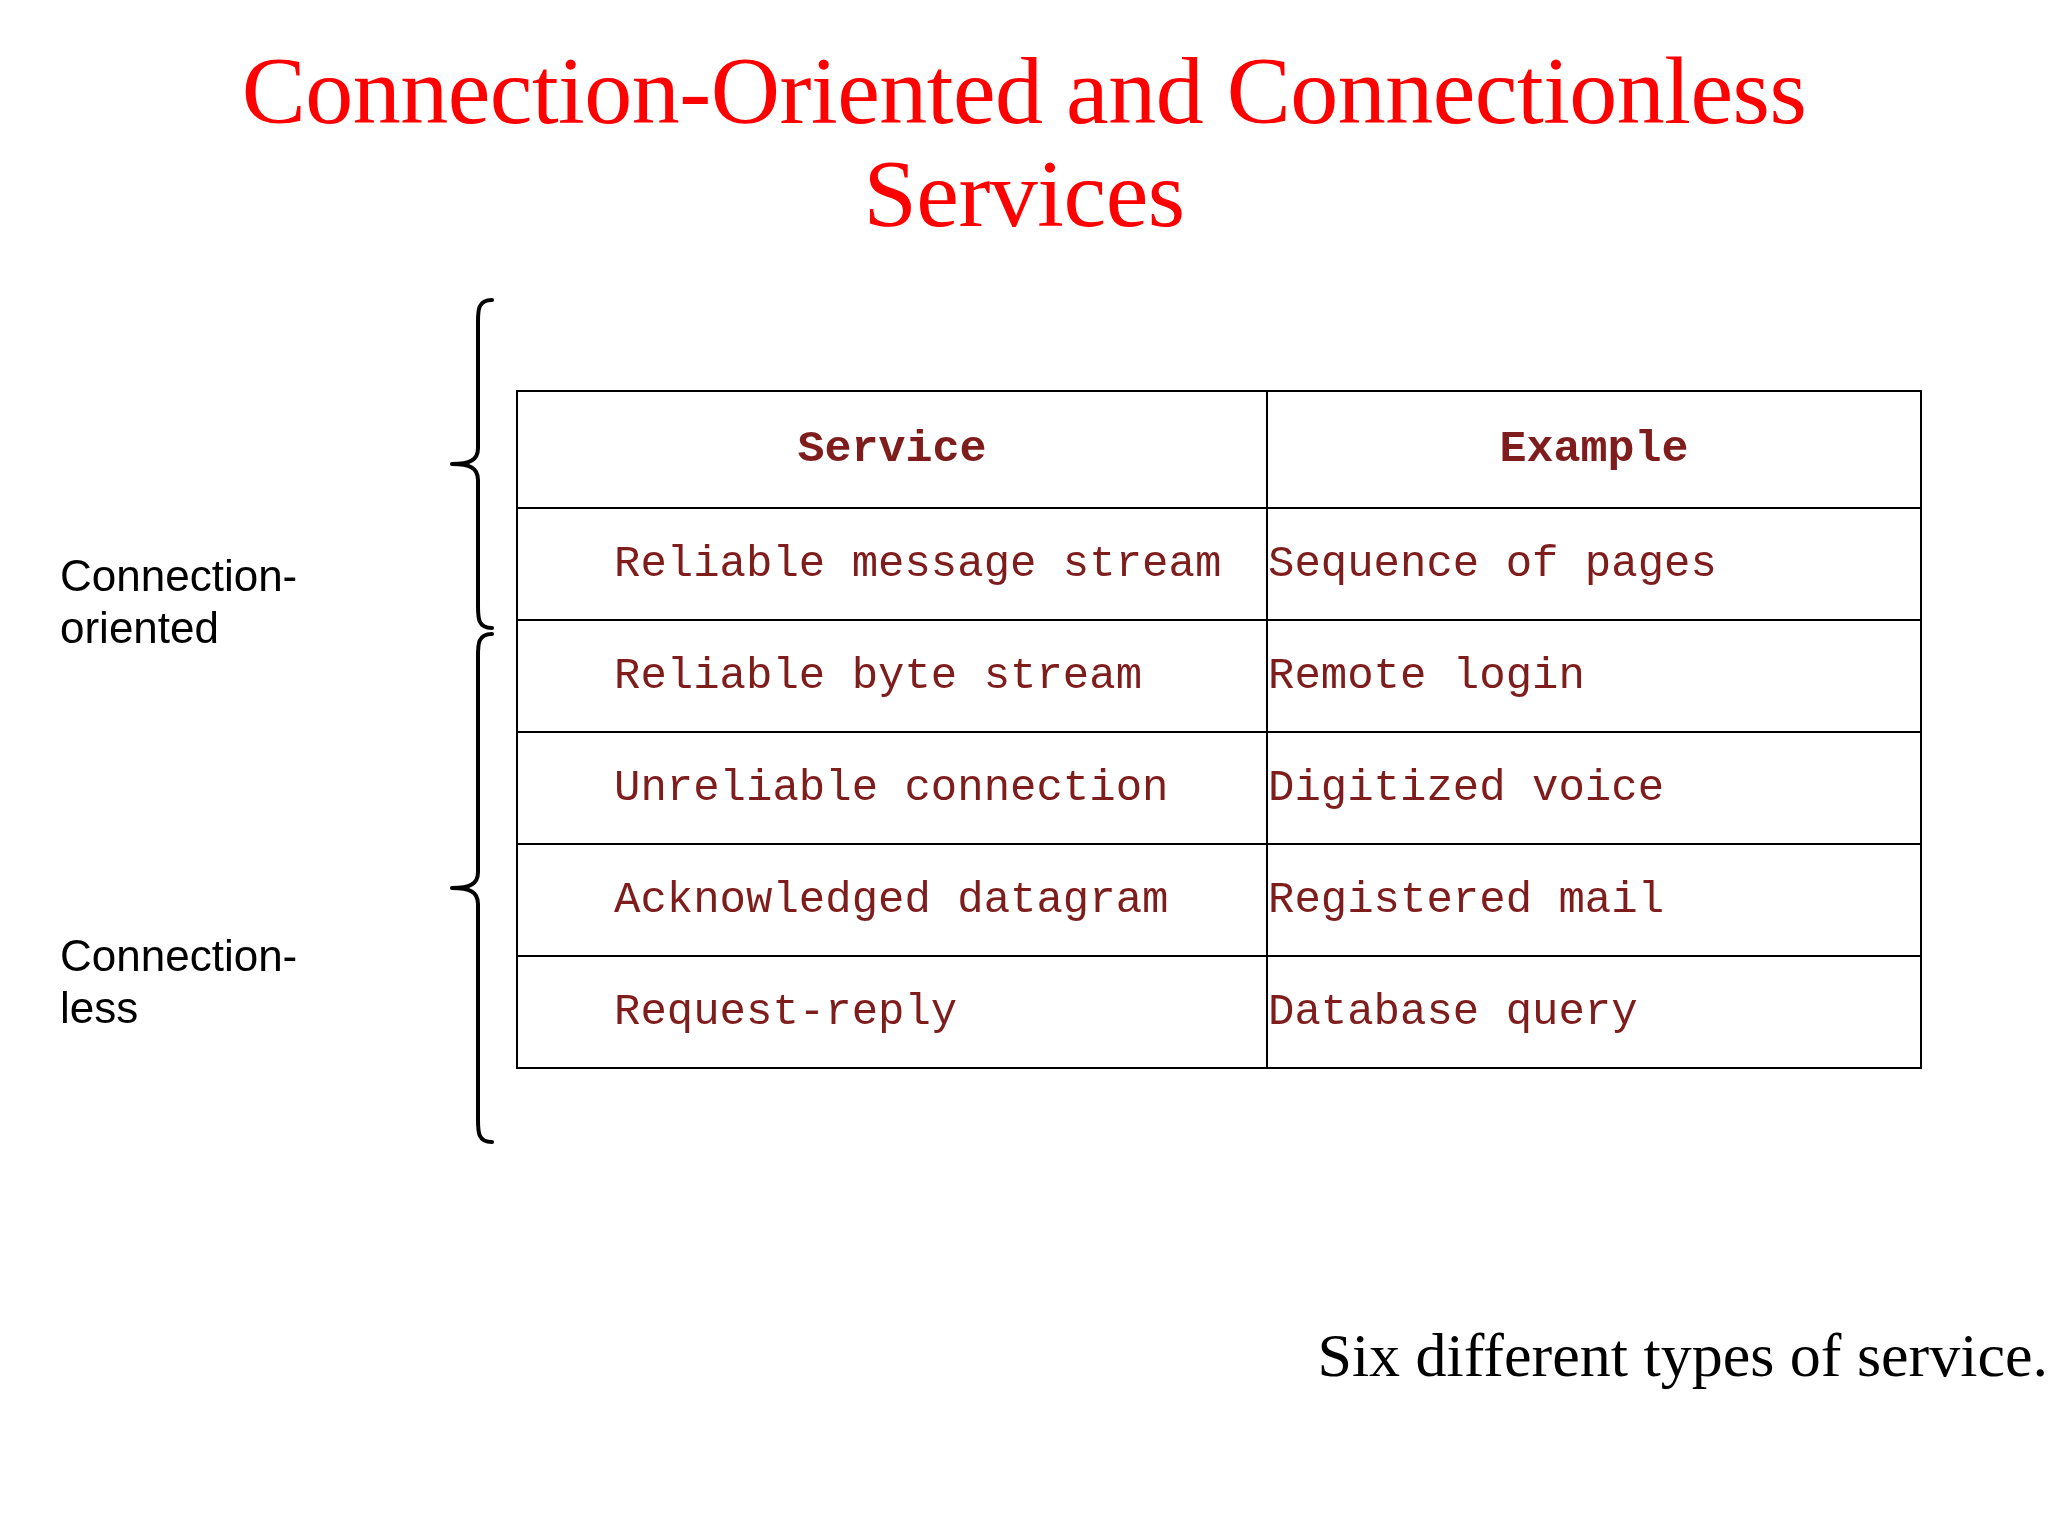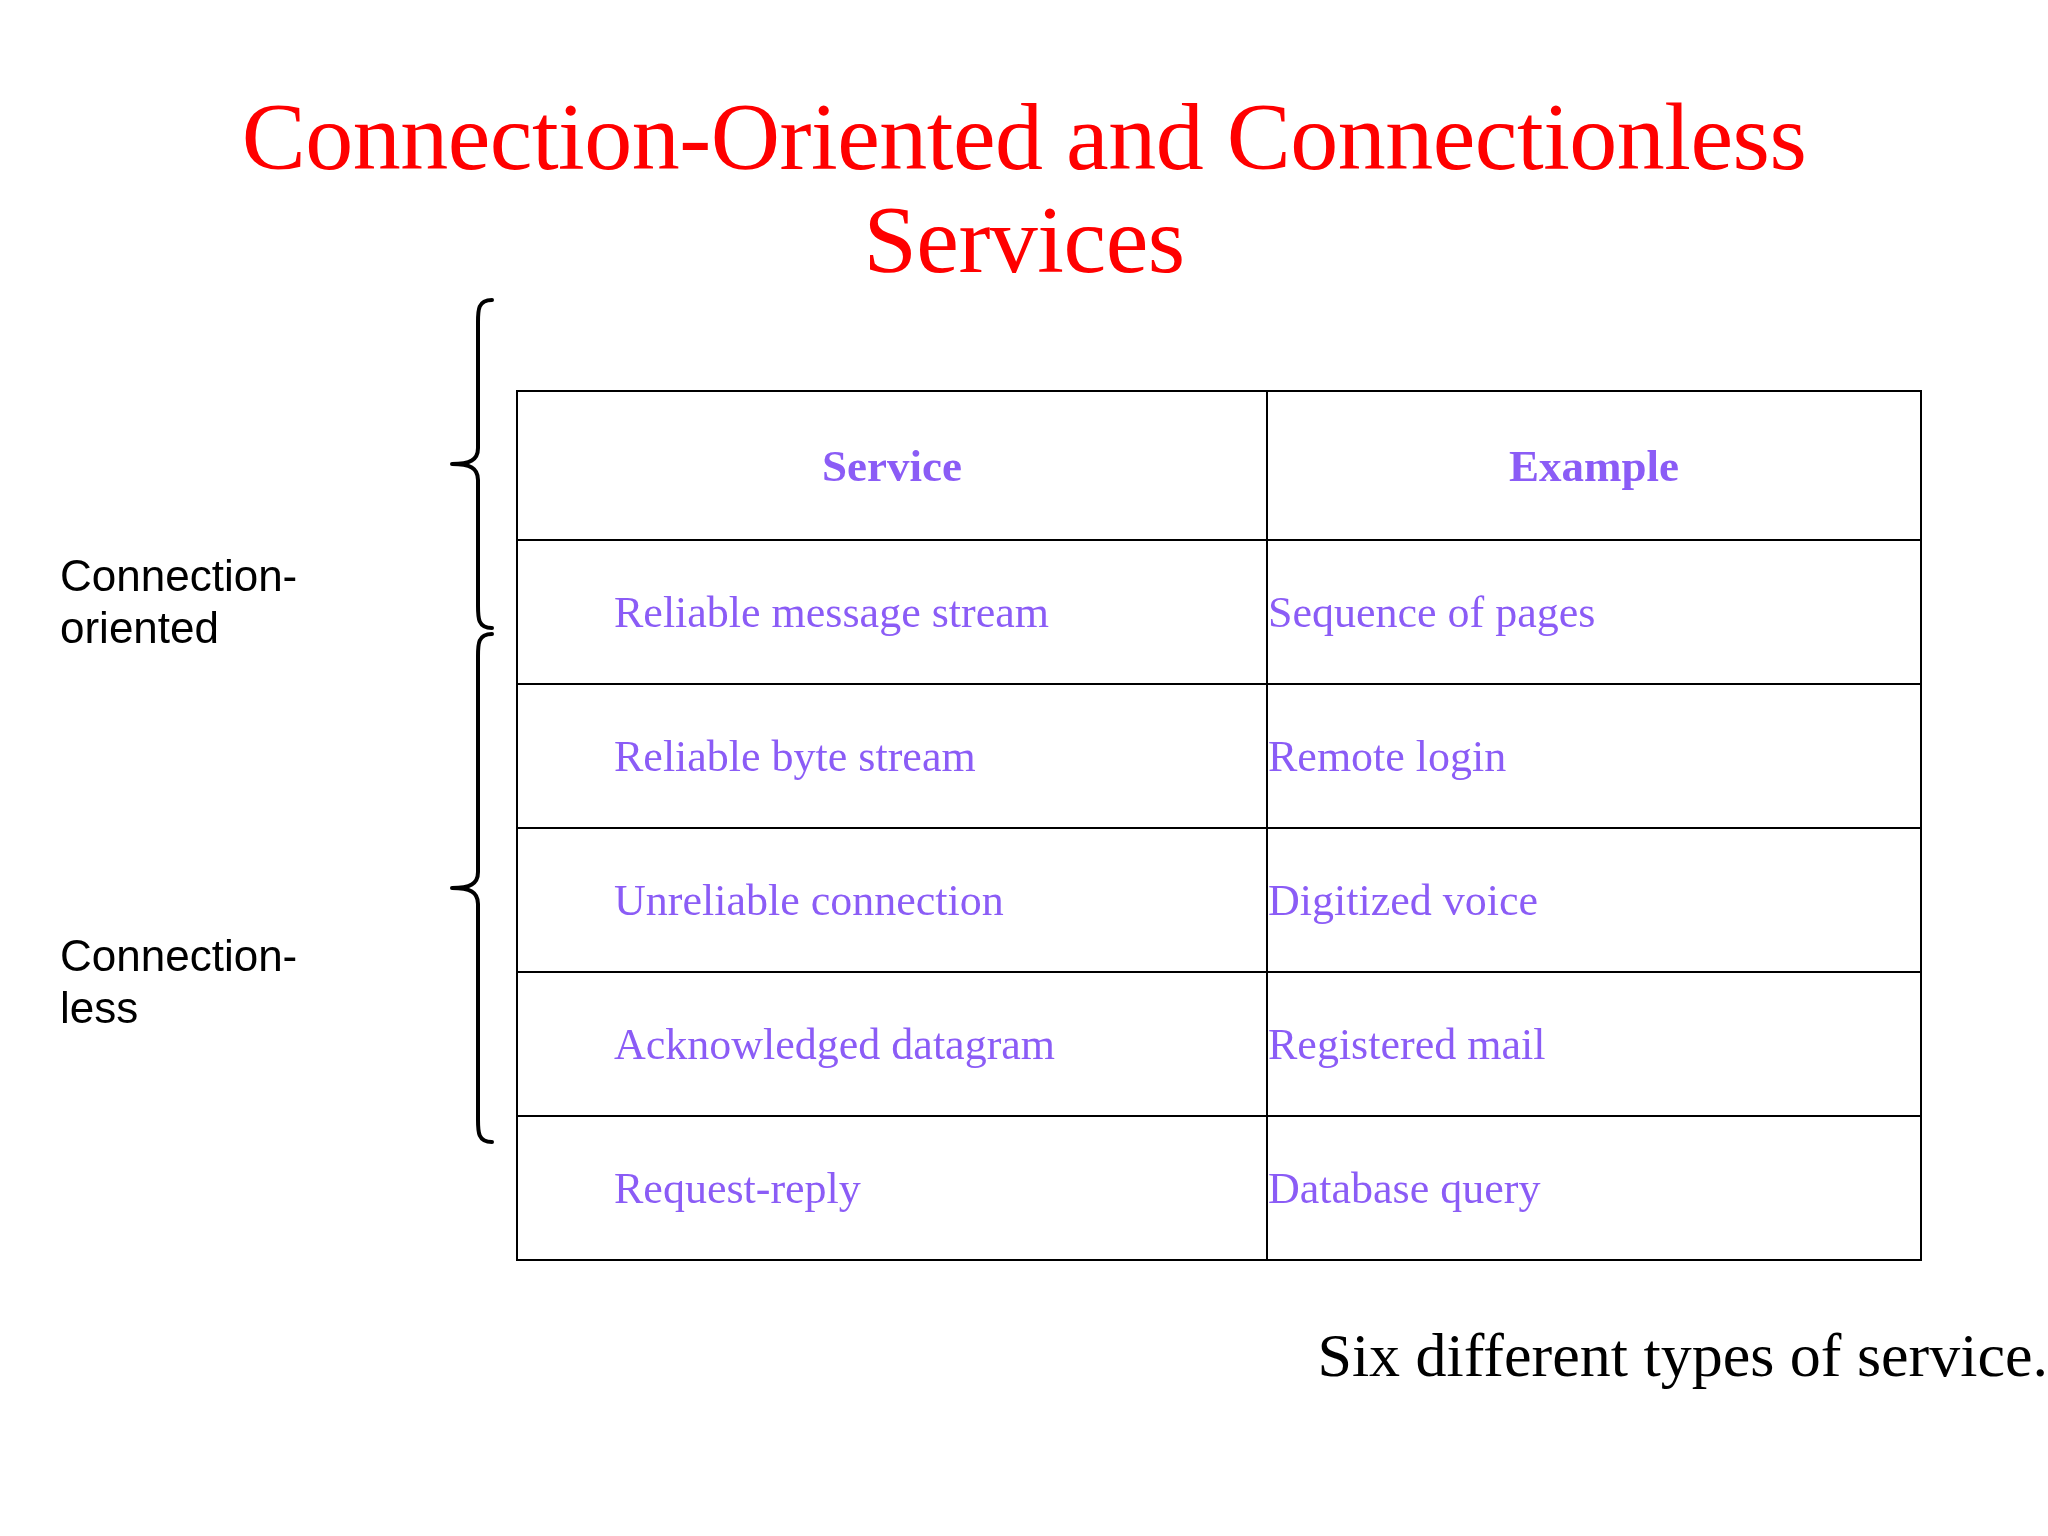--- a/index.html
+++ b/index.html
@@ -22,21 +22,20 @@
     left: 0;
     top: 40px;
     width: 2048px;
     text-align: center;
     font-family: "Liberation Serif", serif;
     font-size: 96px;
     line-height: 1.07;
     color: #ff0000;
     font-weight: 400;
     letter-spacing: -0.5px;
-    margin-top: 46px;
   }
   #slide-title .title-line {
     display: block;
   }
 
   
   #figure {
     position: absolute;
     left: 0;
     top: 0;
@@ -94,24 +93,24 @@
     table-layout: fixed;
     background: #ffffff;
   }
   #service-table col.col-service { width: 750px; }
   #service-table col.col-example { width: 654px; }
 
   #service-table th,
   #service-table td {
     border: 2px solid #000000;
     height: 110px;
-    padding: 16px 0;
-    font-family: Liberation Serif, serif;
+    padding: 0 0;
+    font-family: Liberation Mono, monospace;
     font-size: 44px;
-    color: #8b5cf6;
+    color: #7f1d1d;
     font-weight: 400;
     vertical-align: middle;
   }
   #service-table thead th {
     font-weight: 700;
     text-align: center;
     height: 115px;
     font-size: 45px;
   }
   #service-table td.cell-service {

